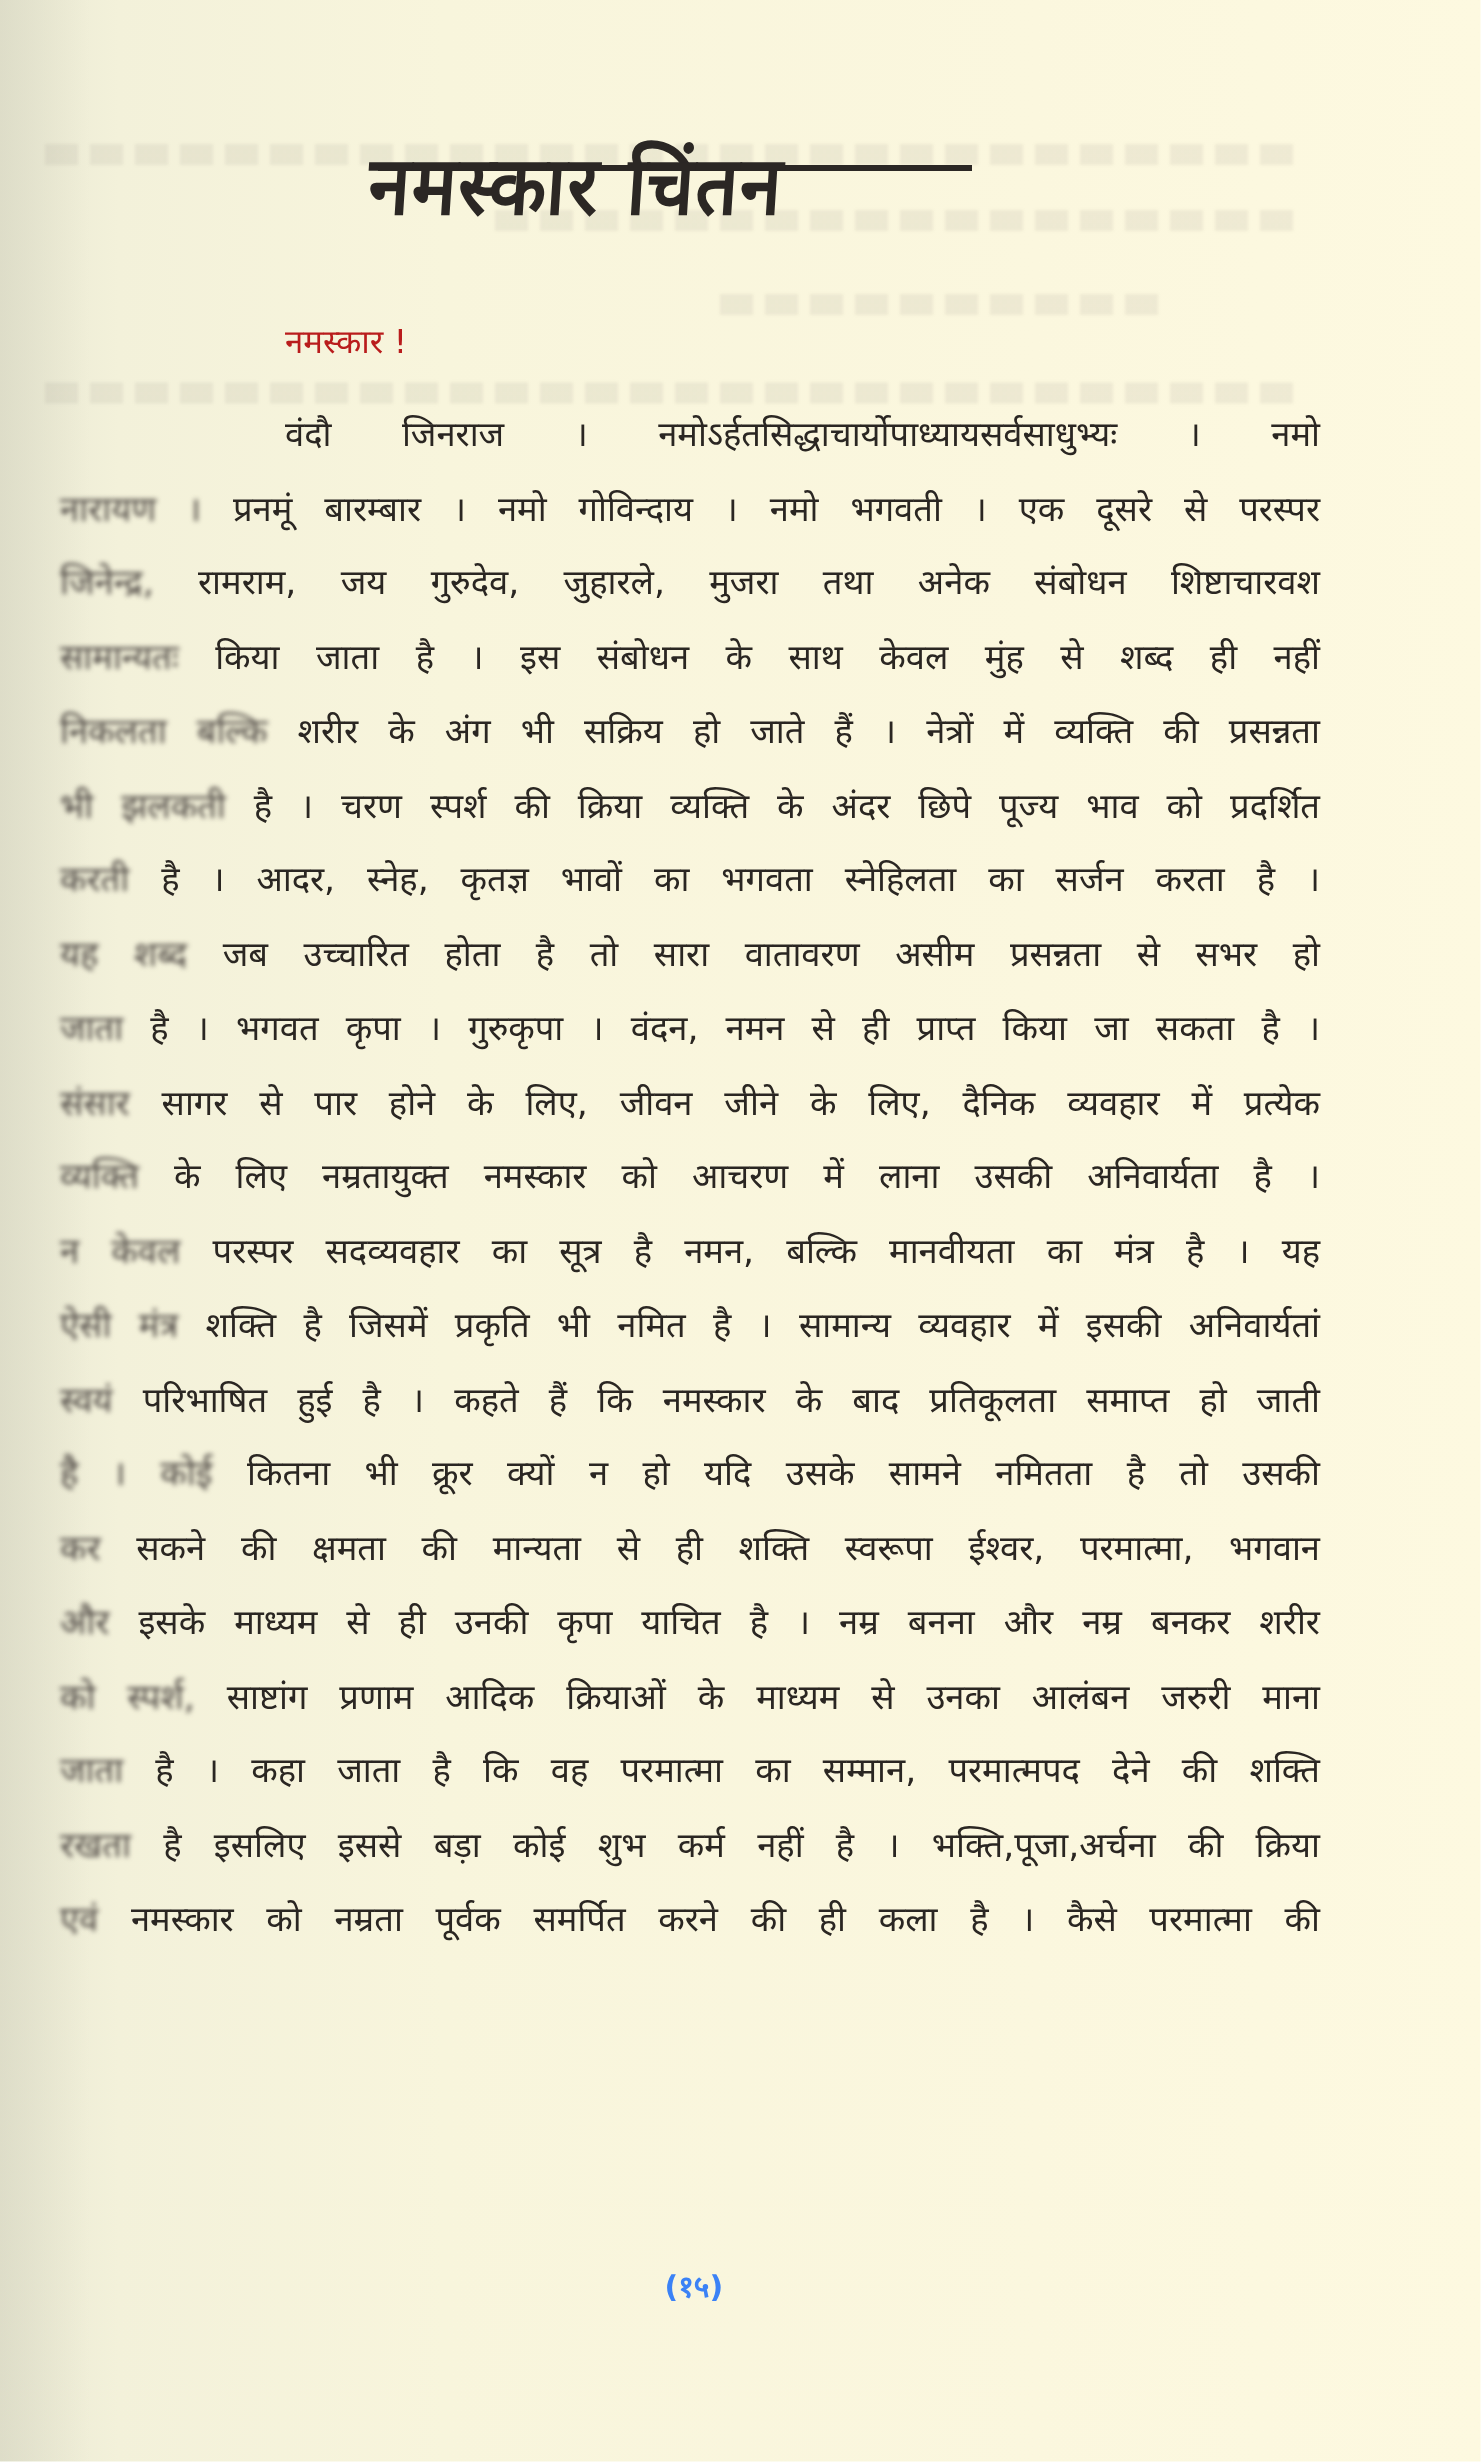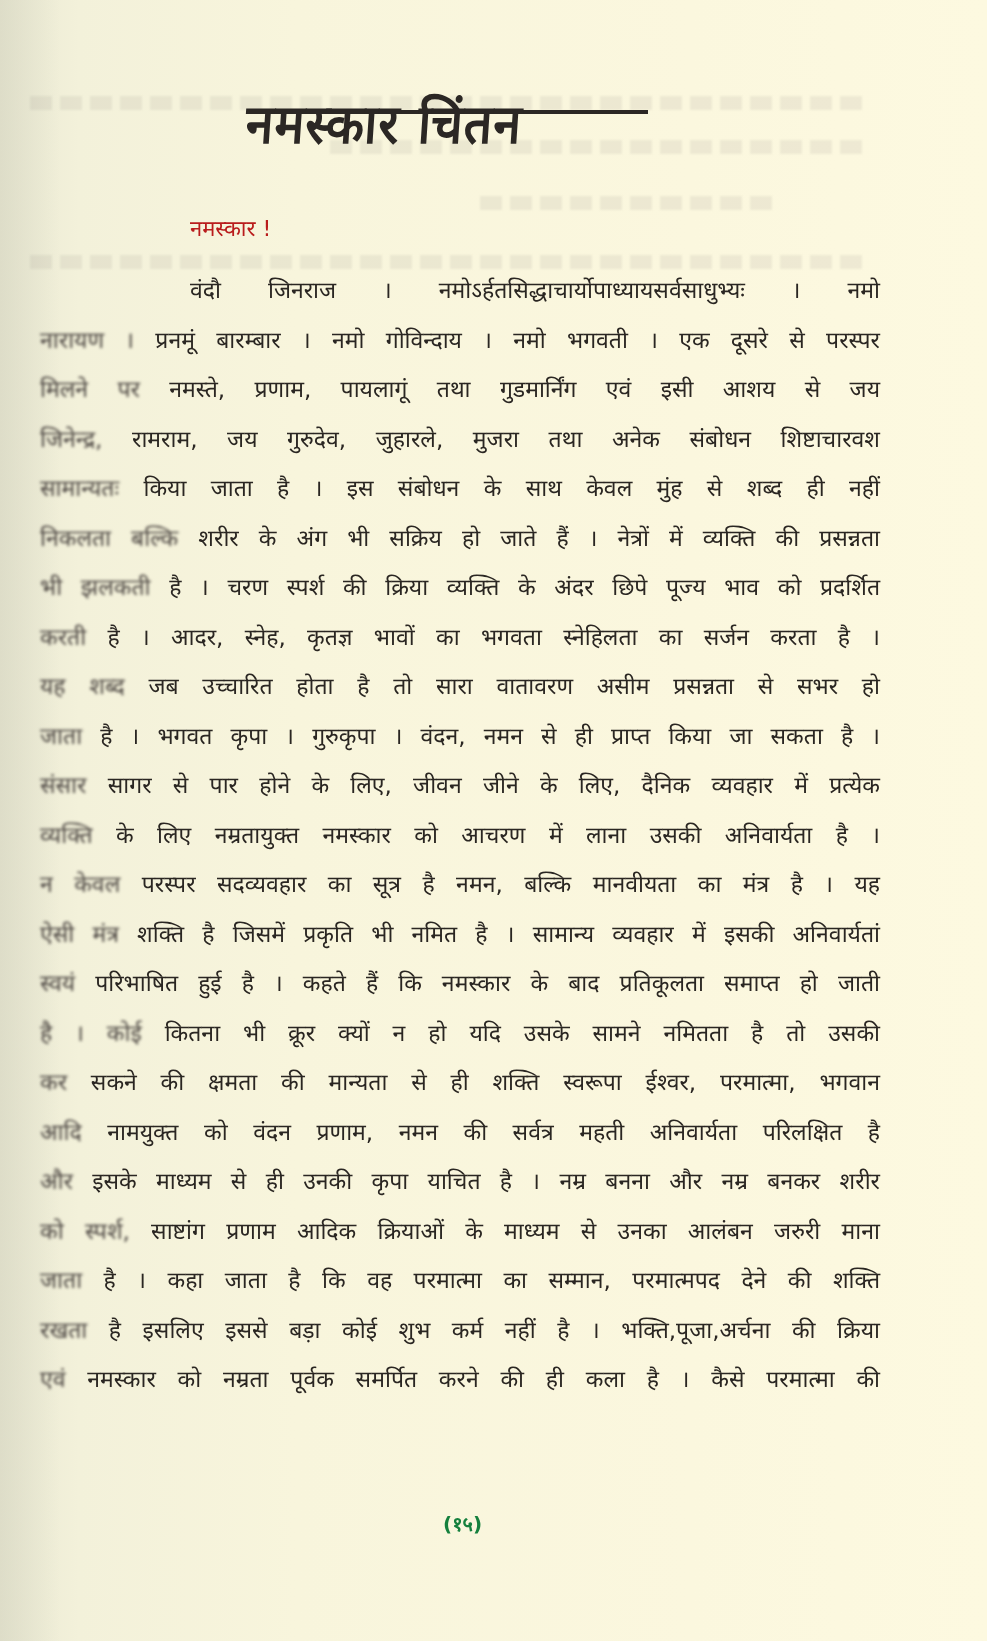--- a/index.html
+++ b/index.html
@@ -83,21 +83,21 @@
     .line .blurred {
       filter: blur(1.6px);
       color: #4a4440;
     }
     .page-number {
       position: absolute;
       left: 443px;
       top: 1510px;
       font-size: 20px;
       font-weight: bold;
-      color: #15803d;
+      color: #3b82f6;
     }
     .spine-shadow {
       position: absolute;
       left: 0;
       top: 0;
       width: 60px;
       height: 1641px;
       background: linear-gradient(90deg, rgba(200,200,180,0.35), rgba(200,200,180,0));
       pointer-events: none;
     }
@@ -114,36 +114,34 @@
   <div class="ghost" style="top:255px"></div>
 
   <div class="title-rule"></div>
   <h1 class="title" style="margin:0">नमस्कार चिंतन</h1>
 
   <div class="greeting">नमस्कार !</div>
 
   <div class="body-text">
     <div class="line first"><span>वंदौ जिनराज । नमोऽर्हतसिद्धाचार्योपाध्यायसर्वसाधुभ्यः । नमो</span></div>
     <div class="line"><span class="blurred">नारायण ।</span> <span>प्रनमूं बारम्बार । नमो गोविन्दाय । नमो भगवती । एक दूसरे से परस्पर</span></div>
-    <div class="line"><span class="blurred">मिलने पर</span> <span>नमस्ते, प्रणाम, पायलागूं तथा गुडमार्निंग एवं इसी आशय से जय</span></div>
     <div class="line"><span class="blurred">जिनेन्द्र,</span> <span>रामराम, जय गुरुदेव, जुहारले, मुजरा तथा अनेक संबोधन शिष्टाचारवश</span></div>
     <div class="line"><span class="blurred">सामान्यतः</span> <span>किया जाता है । इस संबोधन के साथ केवल मुंह से शब्द ही नहीं</span></div>
     <div class="line"><span class="blurred">निकलता बल्कि</span> <span>शरीर के अंग भी सक्रिय हो जाते हैं । नेत्रों में व्यक्ति की प्रसन्नता</span></div>
     <div class="line"><span class="blurred">भी झलकती</span> <span>है । चरण स्पर्श की क्रिया व्यक्ति के अंदर छिपे पूज्य भाव को प्रदर्शित</span></div>
     <div class="line"><span class="blurred">करती</span> <span>है । आदर, स्नेह, कृतज्ञ भावों का भगवता स्नेहिलता का सर्जन करता है ।</span></div>
     <div class="line"><span class="blurred">यह शब्द</span> <span>जब उच्चारित होता है तो सारा वातावरण असीम प्रसन्नता से सभर हो</span></div>
     <div class="line"><span class="blurred">जाता</span> <span>है । भगवत कृपा । गुरुकृपा । वंदन, नमन से ही प्राप्त किया जा सकता है ।</span></div>
     <div class="line"><span class="blurred">संसार</span> <span>सागर से पार होने के लिए, जीवन जीने के लिए, दैनिक व्यवहार में प्रत्येक</span></div>
     <div class="line"><span class="blurred">व्यक्ति</span> <span>के लिए नम्रतायुक्त नमस्कार को आचरण में लाना उसकी अनिवार्यता है ।</span></div>
     <div class="line"><span class="blurred">न केवल</span> <span>परस्पर सदव्यवहार का सूत्र है नमन, बल्कि मानवीयता का मंत्र है । यह</span></div>
     <div class="line"><span class="blurred">ऐसी मंत्र</span> <span>शक्ति है जिसमें प्रकृति भी नमित है । सामान्य व्यवहार में इसकी अनिवार्यतां</span></div>
     <div class="line"><span class="blurred">स्वयं</span> <span>परिभाषित हुई है । कहते हैं कि नमस्कार के बाद प्रतिकूलता समाप्त हो जाती</span></div>
     <div class="line"><span class="blurred">है । कोई</span> <span>कितना भी क्रूर क्यों न हो यदि उसके  सामने नमितता है तो उसकी</span></div>
     <div class="line"><span class="blurred">कर</span> <span>सकने की क्षमता की मान्यता से ही शक्ति स्वरूपा ईश्वर, परमात्मा, भगवान</span></div>
-    <div class="line"><span class="blurred">आदि</span> <span>नामयुक्त को वंदन प्रणाम, नमन की सर्वत्र महती अनिवार्यता परिलक्षित है</span></div>
     <div class="line"><span class="blurred">और</span> <span>इसके माध्यम से ही उनकी कृपा याचित है । नम्र बनना और नम्र बनकर शरीर</span></div>
     <div class="line"><span class="blurred">को स्पर्श,</span> <span>साष्टांग प्रणाम आदिक क्रियाओं के माध्यम से उनका आलंबन जरुरी माना</span></div>
     <div class="line"><span class="blurred">जाता</span> <span>है । कहा जाता है कि वह परमात्मा का सम्मान, परमात्मपद देने की शक्ति</span></div>
     <div class="line"><span class="blurred">रखता</span> <span>है इसलिए इससे बड़ा कोई शुभ कर्म नहीं है । भक्ति,पूजा,अर्चना की क्रिया</span></div>
     <div class="line"><span class="blurred">एवं</span> <span>नमस्कार को नम्रता पूर्वक समर्पित करने की ही कला है । कैसे परमात्मा की</span></div>
   </div>
 
   <div class="page-number">(१५)</div>
 </div>
 

